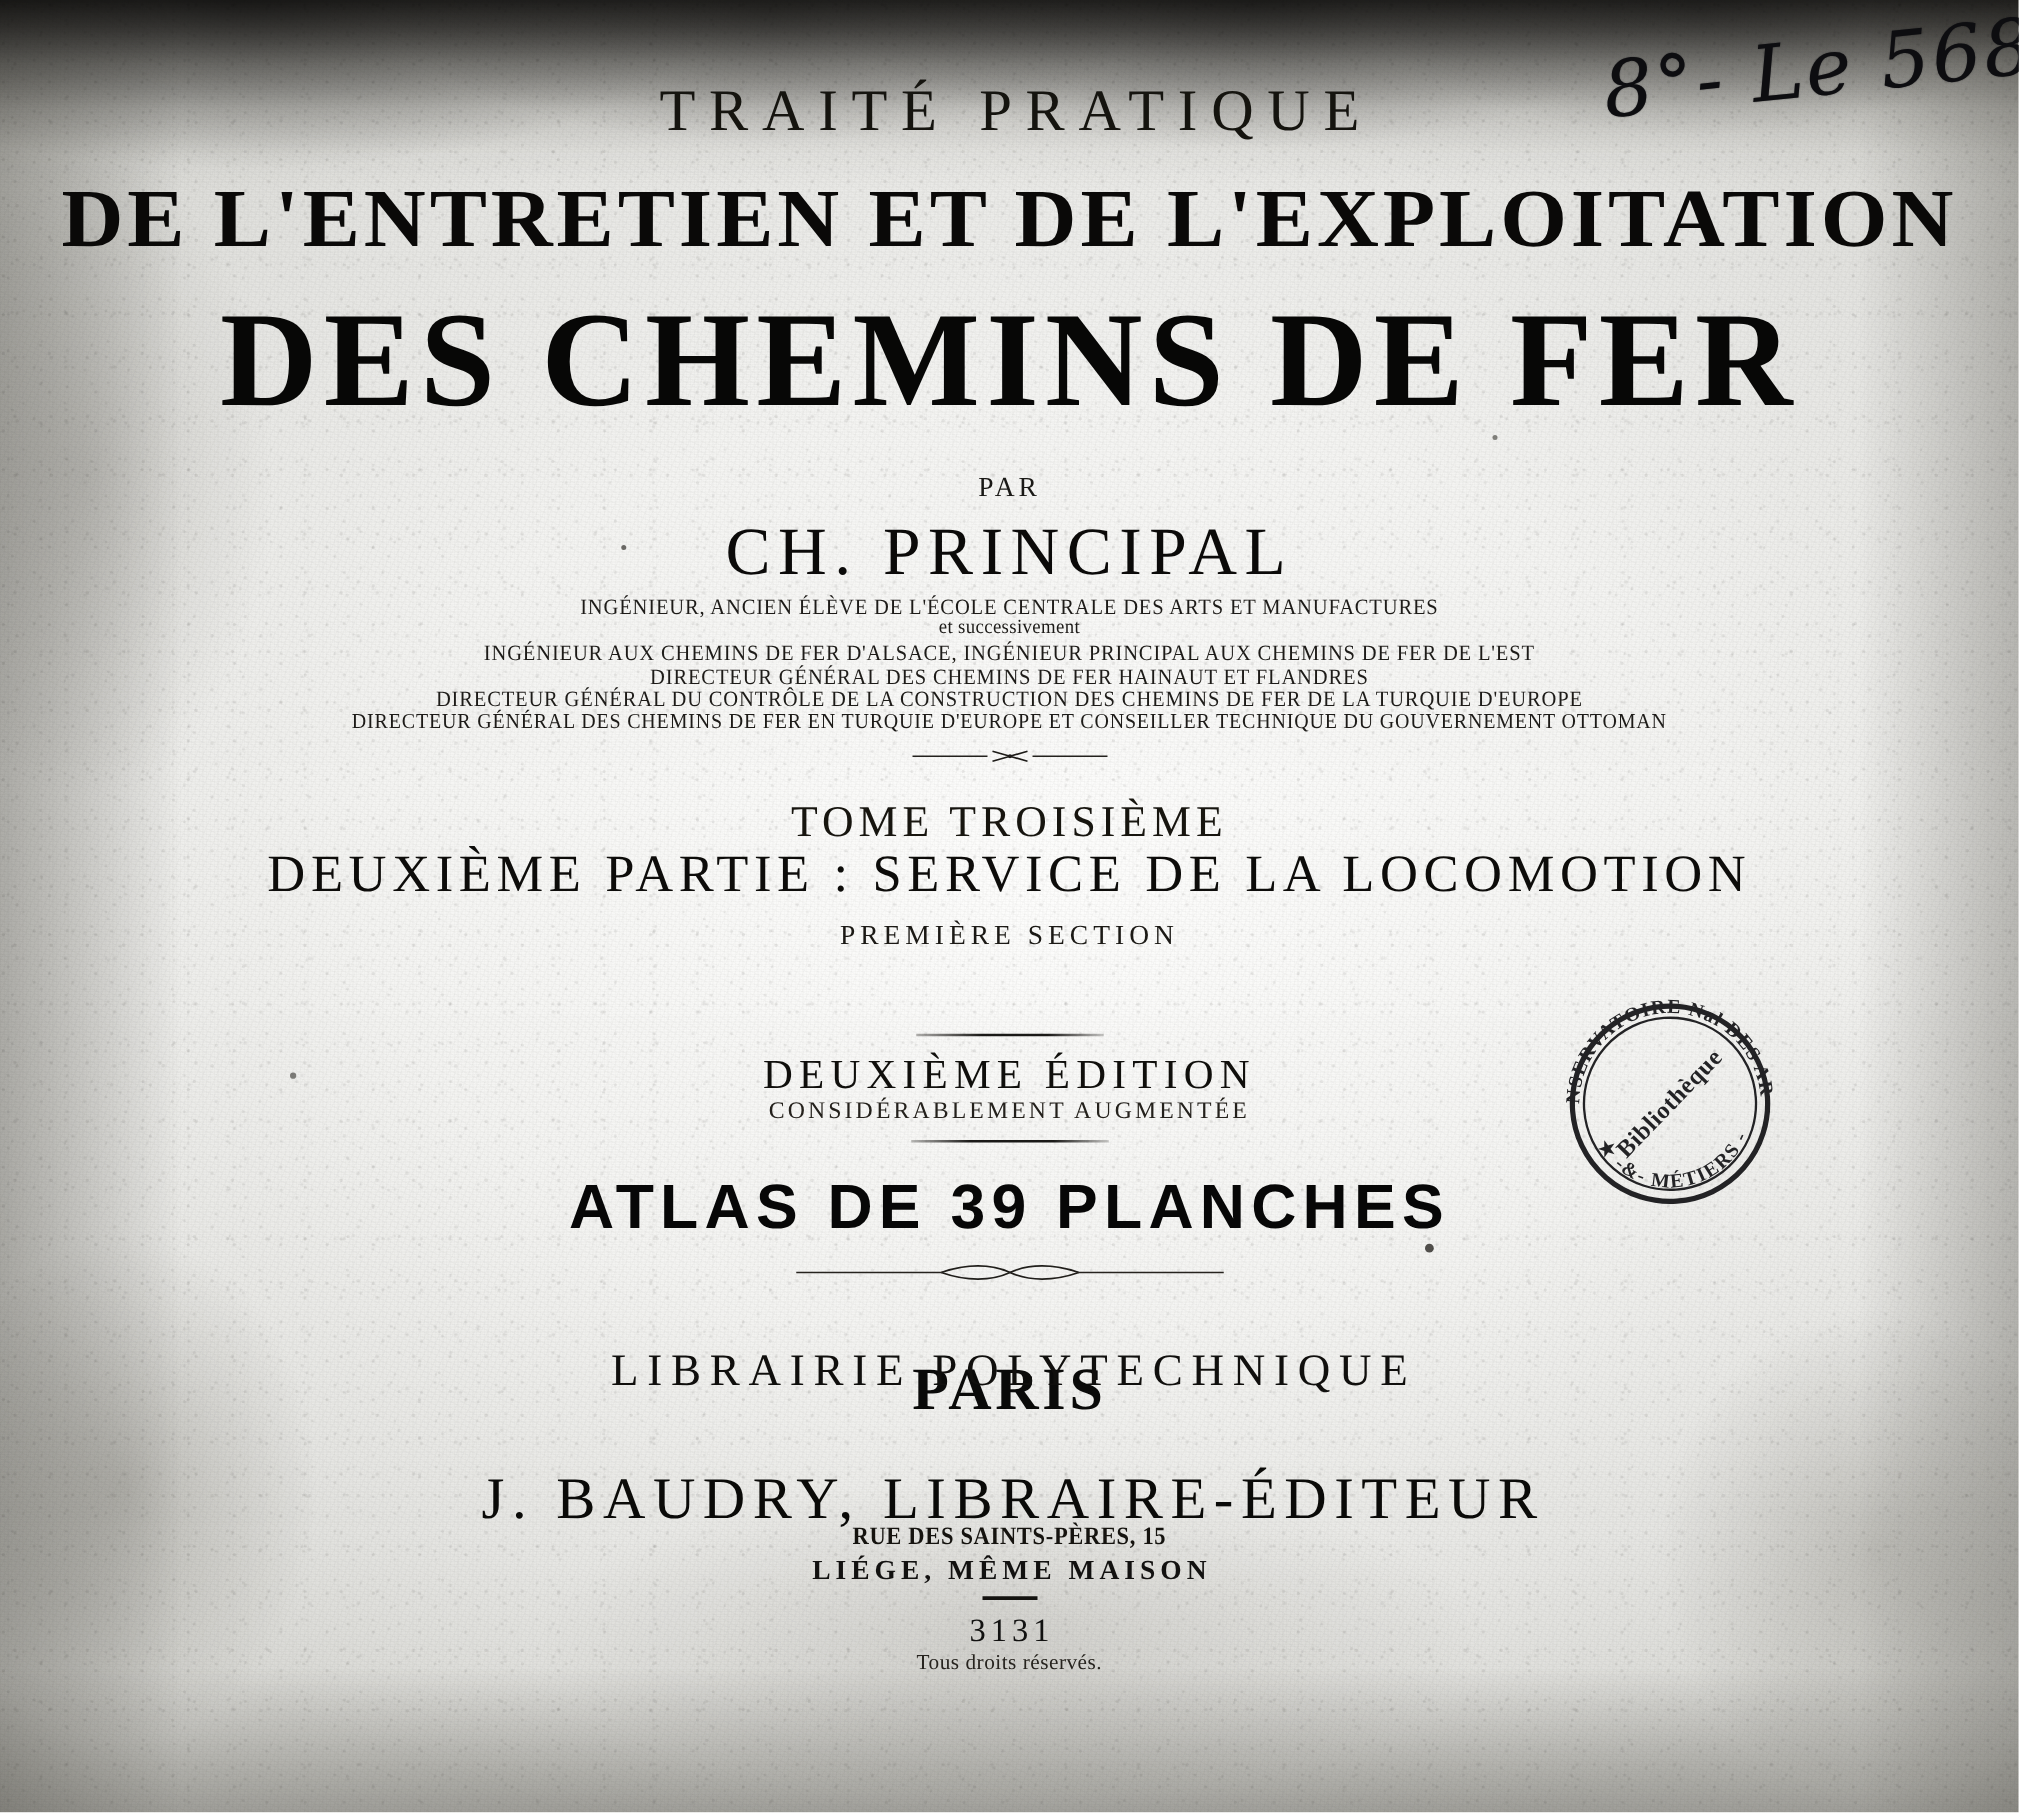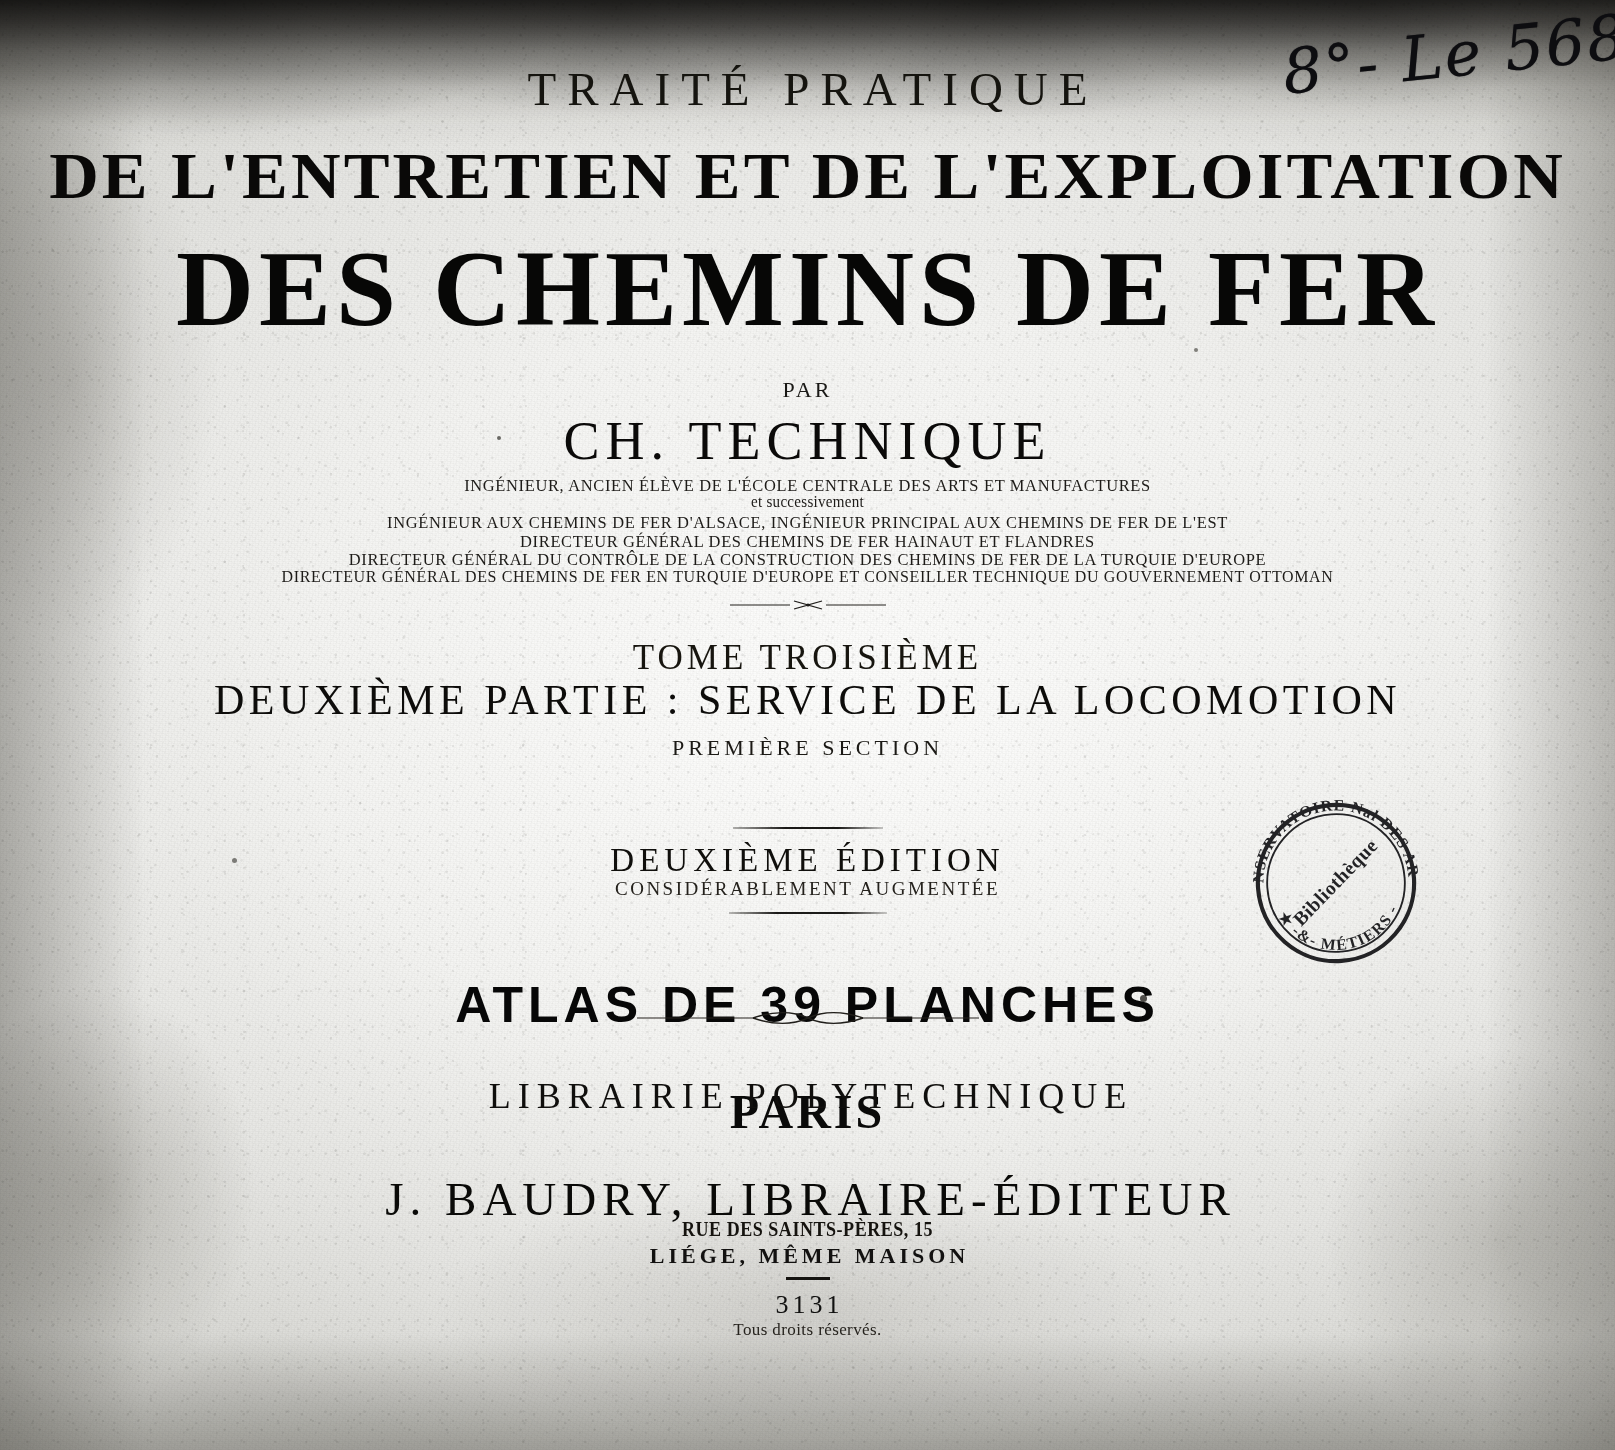--- a/index.html
+++ b/index.html
@@ -199,21 +199,21 @@
     color: #100f0c;
   }
   .t-augment {
     top: 878px;
     font-size: 19px;
     letter-spacing: 2.5px;
     color: #24211c;
   }
 
   .t-atlas {
-    top: 976px;
+    top: 936px;
     font-family: "Liberation Sans", sans-serif;
     font-size: 50px;
     font-weight: 700;
     letter-spacing: 5px;
     color: #070707;
   }
 
   .t-paris {
     top: 1084px;
     font-size: 48px;
@@ -336,21 +336,21 @@
   <div class="top-shadow-mottle"></div>
   <div class="edges"></div>
 
   <div class="content">
 
     <div class="line t-traite">TRAITÉ PRATIQUE</div>
     <div class="line t-entretien">DE L'ENTRETIEN ET DE L'EXPLOITATION</div>
     <div class="line t-chemins">DES CHEMINS DE FER</div>
 
     <div class="line t-par">PAR</div>
-    <div class="line t-author">CH. TECHNIQUE</div>
+    <div class="line t-author">CH. PRINCIPAL</div>
 
     <div class="line cred c1">INGÉNIEUR, ANCIEN ÉLÈVE DE L'ÉCOLE CENTRALE DES ARTS ET MANUFACTURES</div>
     <div class="line cred c2">et successivement</div>
     <div class="line cred c3">INGÉNIEUR AUX CHEMINS DE FER D'ALSACE, INGÉNIEUR PRINCIPAL AUX CHEMINS DE FER DE L'EST</div>
     <div class="line cred c4">DIRECTEUR GÉNÉRAL DES CHEMINS DE FER HAINAUT ET FLANDRES</div>
     <div class="line cred c5">DIRECTEUR GÉNÉRAL DU CONTRÔLE DE LA CONSTRUCTION DES CHEMINS DE FER DE LA TURQUIE D'EUROPE</div>
     <div class="line cred c6">DIRECTEUR GÉNÉRAL DES CHEMINS DE FER EN TURQUIE D'EUROPE ET CONSEILLER TECHNIQUE DU GOUVERNEMENT OTTOMAN</div>
 
     <div class="orn" style="top:598px; width:160px;">
       <svg viewBox="0 0 160 14" preserveAspectRatio="none">

